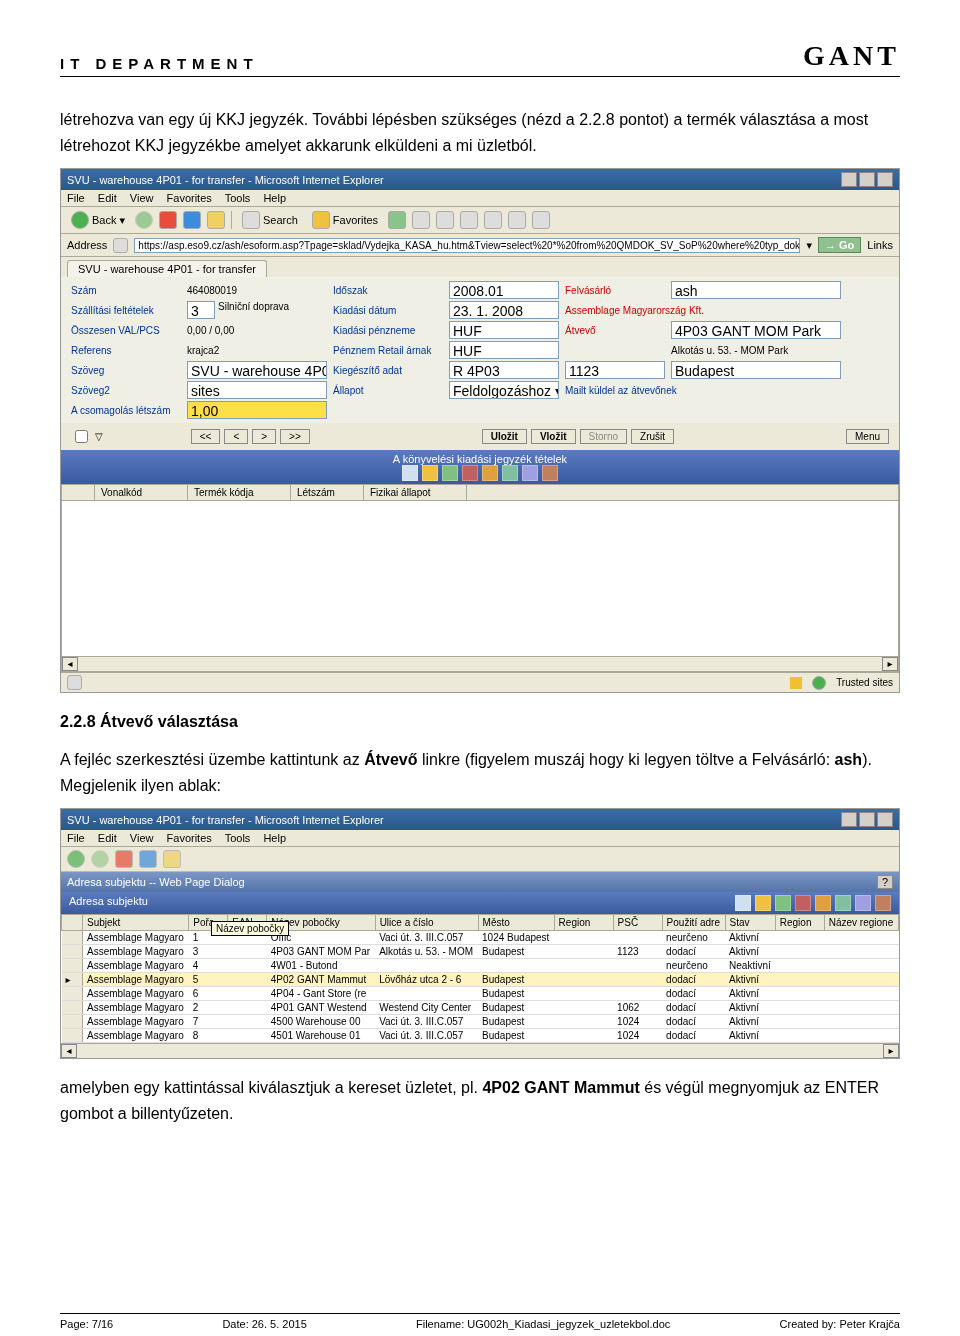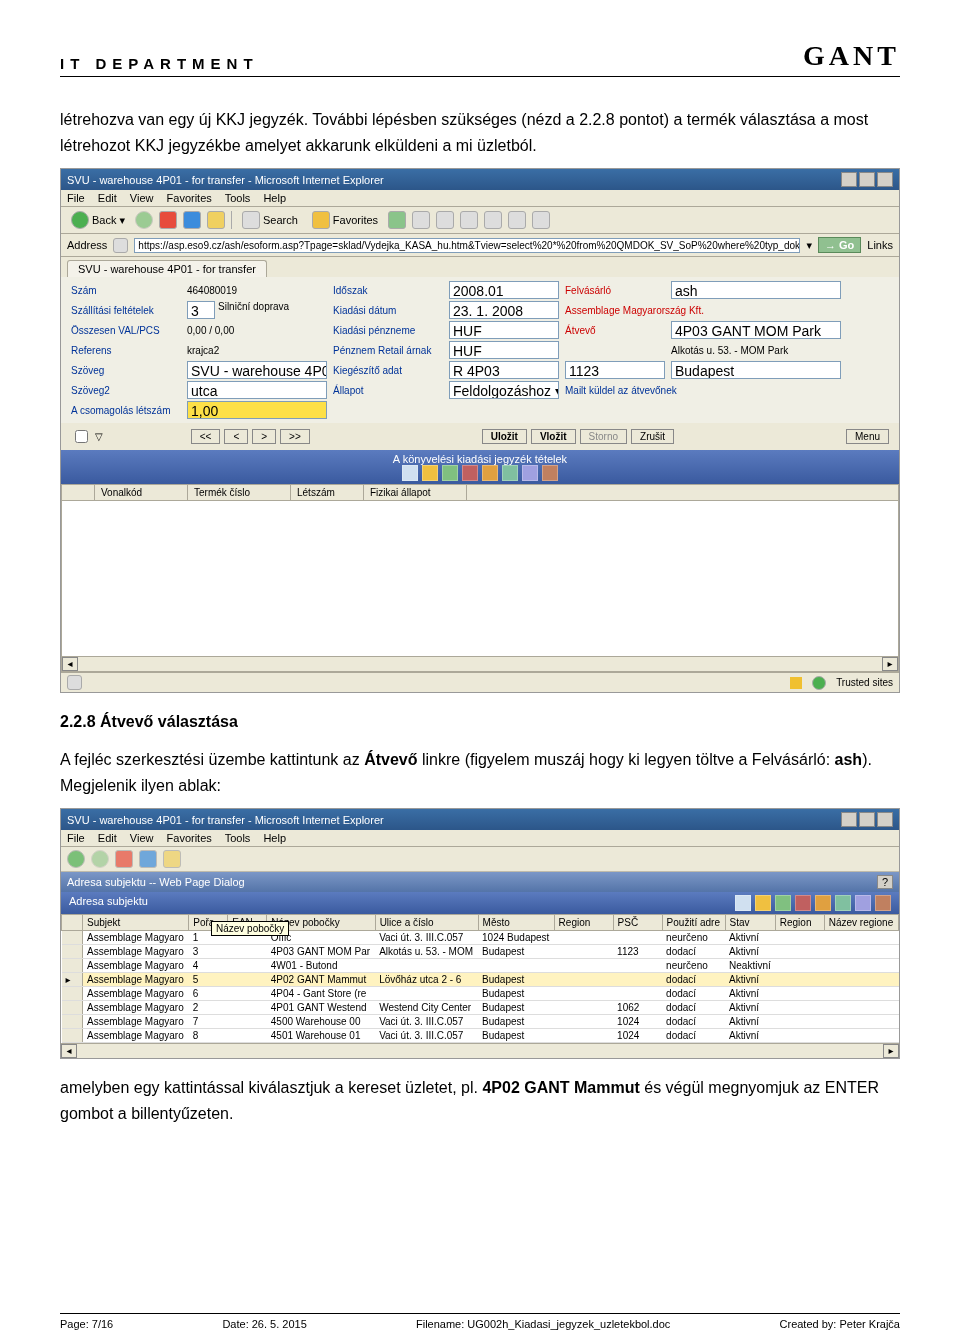--- a/index.html
+++ b/index.html
@@ -373,21 +373,21 @@
         <div style="font-size:10px">Alkotás u. 53. - MOM Park</div>
 
         <div class="flabel">Szöveg</div>
         <div class="finput">SVU - warehouse 4P01 - for transfe</div>
         <div class="flabel">Kiegészítő adat</div>
         <div class="finput">R 4P03</div>
         <div class="finput">1123</div>
         <div class="finput">Budapest</div>
 
         <div class="flabel">Szöveg2</div>
-        <div class="finput">utca</div>
+        <div class="finput">sites</div>
         <div class="flabel">Állapot</div>
         <div class="finput"><span>Feldolgozáshoz</span> ▾</div>
         <div class="flabel" style="grid-column:5/7">Mailt küldel az átvevőnek</div>
 
         <div class="flabel">A csomagolás létszám</div>
         <div class="finput blue">1,00</div>
         <div></div>
           <div></div>
           <div></div>
           <div></div>
@@ -418,21 +418,21 @@
         <div class="pico" style="background:#c06060"></div>
         <div class="pico" style="background:#e0a040"></div>
         <div class="pico" style="background:#80c0a0"></div>
         <div class="pico" style="background:#a0a0e0"></div>
         <div class="pico" style="background:#c08060"></div>
       </div>
     </div>
     <div class="grid-header">
       <div style="width:20px"></div>
       <div style="width:80px">Vonalkód</div>
-      <div style="width:90px">Termék číslo</div>
+      <div style="width:90px">Termék kódja</div>
       <div style="width:60px">Létszám</div>
       <div style="width:90px">Fizikai állapot</div>
     </div>
     <div class="grid-body">
       <div class="scroll-hint">
         <div class="arrow">◂</div>
         <div class="arrow">▸</div>
       </div>
     </div>
     <div class="statusbar">

